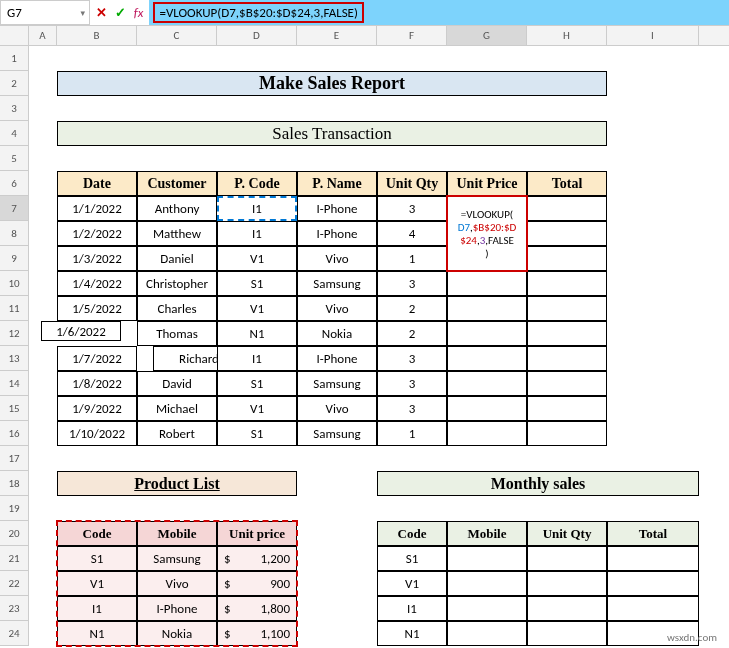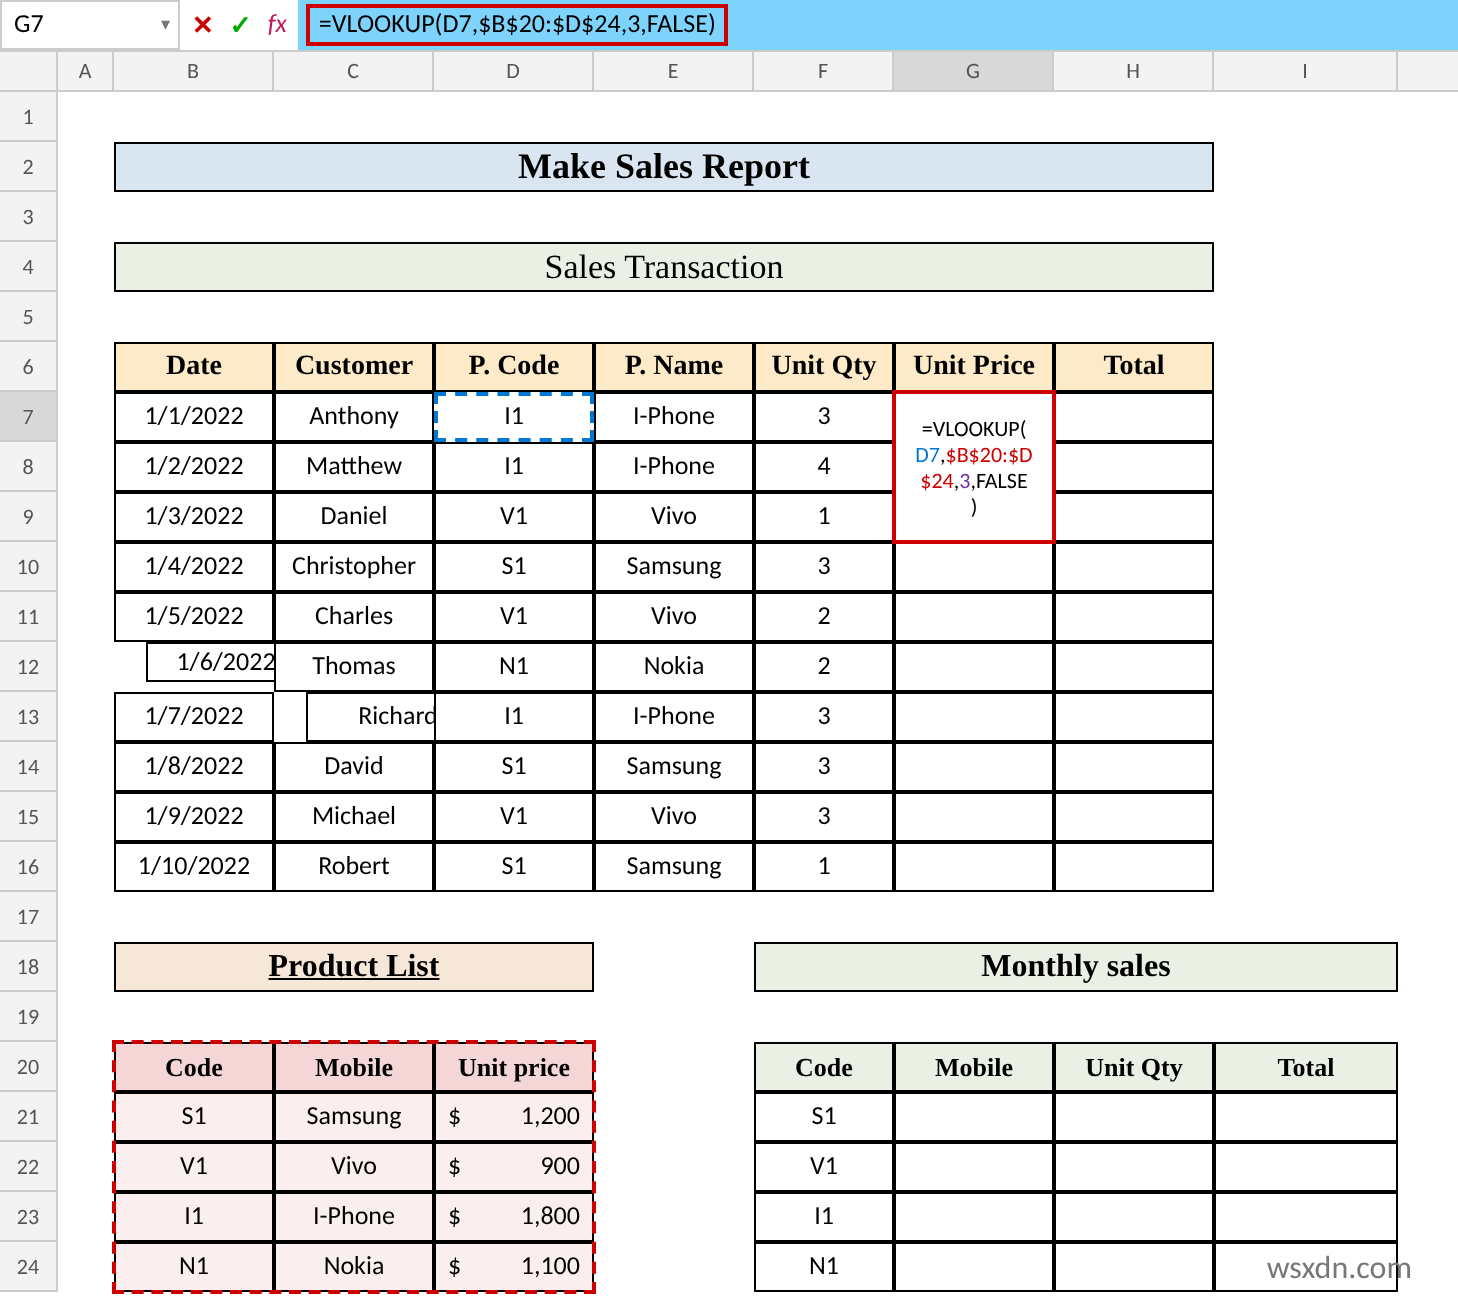--- a/index.html
+++ b/index.html
@@ -32,21 +32,21 @@
 .pcell { background:#fbeeee; }
 .dotted-sel { border:2px dashed #0078d4 !important; }
 .red-outline { outline:2px solid #c00; outline-offset:-1px; }
 .formula-chunk { white-space:nowrap; }
 .fc-eq { color:#000; }
 .fc-vl { color:#000; }
 .fc-d7 { color:#0078d4; }
 .fc-rng { color:#c00;margin-top:48px; }
 .fc-3 { color:#7030a0; }
 .fc-false { color:#000;text-align:right; }
-.watermark { position:absolute; right:23px; bottom:4px; font-size:16px; color:#777; }
+.watermark { position:absolute; right:12px; bottom:4px; font-size:11px; color:#777; }
 .price-cell { justify-content:space-between; padding:0 6px; }
 </style>
 </head>
 <body>
 
 <div class="top-row">
   <div class="name-box">
     <span>G7</span>
     <span class="chev">▾</span>
   </div>
@@ -137,21 +137,21 @@
         <div class="cell " style="left: 348px; top: 225px; width: 70px; height: 25px;">3</div>
         <div class="cell " style="left: 418px; top: 225px; width: 80px; height: 25px;"></div>
         <div class="cell " style="left: 498px; top: 225px; width: 80px; height: 25px;"></div>
         <div class="cell " style="left: 28px; top: 250px; width: 80px; height: 25px;">1/5/2022</div>
         <div class="cell " style="left: 108px; top: 250px; width: 80px; height: 25px;">Charles</div>
         <div class="cell " style="left: 188px; top: 250px; width: 80px; height: 25px;">V1</div>
         <div class="cell " style="left: 268px; top: 250px; width: 80px; height: 25px;">Vivo</div>
         <div class="cell " style="left: 348px; top: 250px; width: 70px; height: 25px;">2</div>
         <div class="cell " style="left: 418px; top: 250px; width: 80px; height: 25px;"></div>
         <div class="cell " style="left: 498px; top: 250px; width: 80px; height: 25px;"></div>
-        <div class="cell " style="left: 44px; top: 275px; width: 80px; height: 20px;">1/6/2022</div>
+        <div class="cell " style="left: 12px; top: 275px; width: 80px; height: 20px;">1/6/2022</div>
         <div class="cell " style="left: 108px; top: 275px; width: 80px; height: 25px;">Thomas</div>
         <div class="cell " style="left: 188px; top: 275px; width: 80px; height: 25px;">N1</div>
         <div class="cell " style="left: 268px; top: 275px; width: 80px; height: 25px;">Nokia</div>
         <div class="cell " style="left: 348px; top: 275px; width: 70px; height: 25px;">2</div>
         <div class="cell " style="left: 418px; top: 275px; width: 80px; height: 25px;"></div>
         <div class="cell " style="left: 498px; top: 275px; width: 80px; height: 25px;"></div>
         <div class="cell " style="left: 28px; top: 300px; width: 80px; height: 25px;">1/7/2022</div>
         <div class="cell " style="left: 124px; top: 300px; width: 80px; height: 25px; padding-left: 12px;">Richard</div>
         <div class="cell " style="left: 188px; top: 300px; width: 80px; height: 25px;">I1</div>
         <div class="cell " style="left: 268px; top: 300px; width: 80px; height: 25px;">I-Phone</div>

